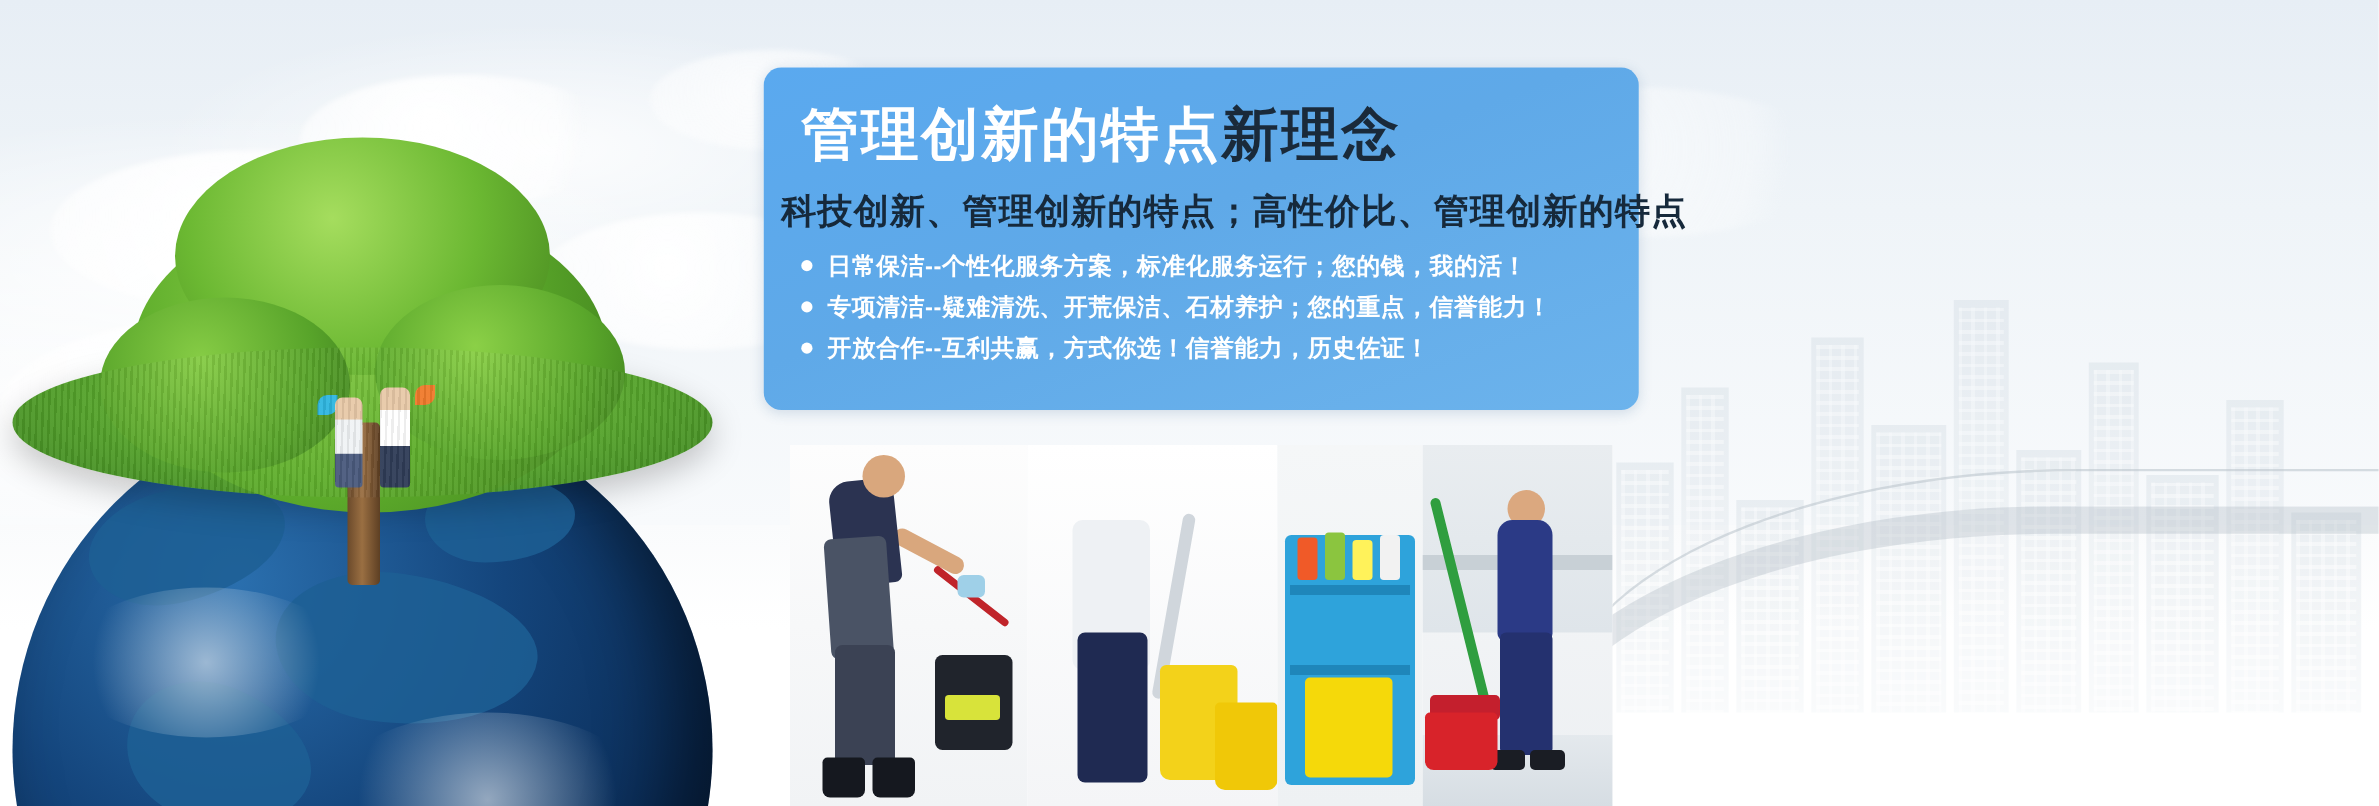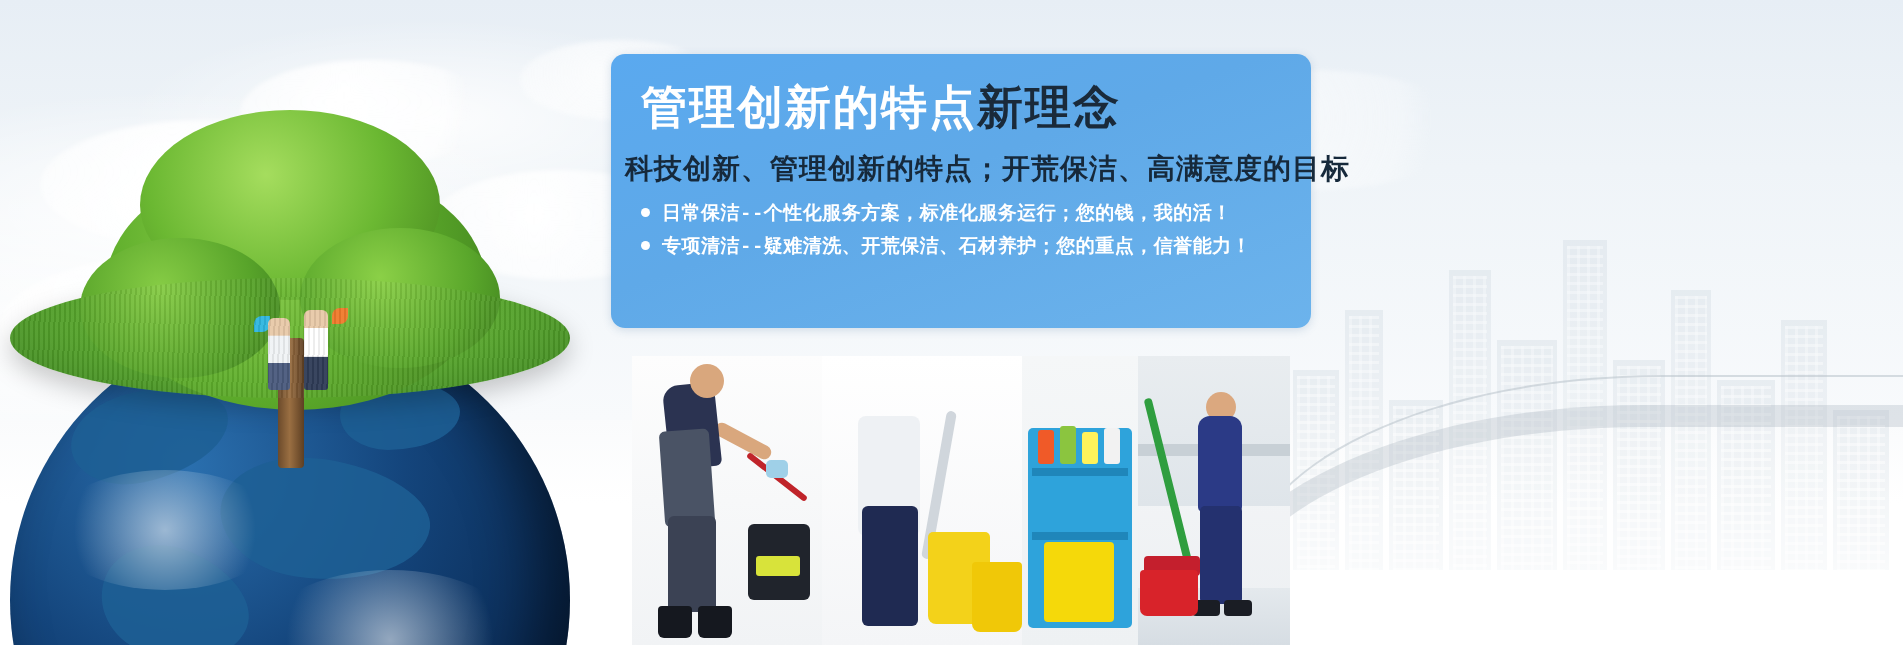--- a/index.html
+++ b/index.html
@@ -129,21 +129,20 @@
   .subhead {
     position:absolute; left:14px; top:96px;
     font-size:28px; font-weight:700; color:#16293b; letter-spacing:1px;
     white-space:nowrap;
   }
   .bullets { position:absolute; left:30px; top:142px; }
   .bullet {
     display:flex; align-items:center; height:33px;
     font-size:19px; color:#ffffff; font-weight:600; white-space:nowrap;
     letter-spacing:.5px;
-    font-family:Liberation Mono, monospace;
   }
   .dot {
     width:9px; height:9px; border-radius:50%; background:#ffffff;
     margin-right:12px; flex:0 0 auto;
   }
 
   
   .photos { position:absolute; left:632px; top:356px; width:658px; height:289px; display:flex; }
   .photo { position:relative; overflow:hidden; background:#f4f6f8; }
   .p1 { width:190px; height:289px; background:linear-gradient(180deg,#fdfdfd 0%, #f1f3f5 100%); }
@@ -245,30 +244,34 @@
       <div class="kid kid-b"></div>
     </div>
   </div>
 
   <div class="panel">
 
     <div class="headline">
       <span class="hl-white">管理创新的特点</span><span class="hl-dark">新理念</span>
     </div>
 
-    <div class="subhead">科技创新、管理创新的特点；开荒保洁、高满意度的目标</div>
+    <div class="subhead">科技创新、管理创新的特点；高性价比、管理创新的特点</div>
 
     <div class="bullets">
       <div class="bullet">
         <span class="dot"></span>
         <span>日常保洁--个性化服务方案，标准化服务运行；您的钱，我的活！</span>
       </div>
       <div class="bullet">
         <span class="dot"></span>
         <span>专项清洁--疑难清洗、开荒保洁、石材养护；您的重点，信誉能力！</span>
+      </div>
+      <div class="bullet">
+        <span class="dot"></span>
+        <span>开放合作--互利共赢，方式你选！信誉能力，历史佐证！</span>
       </div>
     </div>
   </div>
 
   <div class="photos">
 
     <div class="photo p1">
       <div class="fig w1-arm"></div>
       <div class="fig w1-body"></div>
       <div class="fig w1-head"></div>

